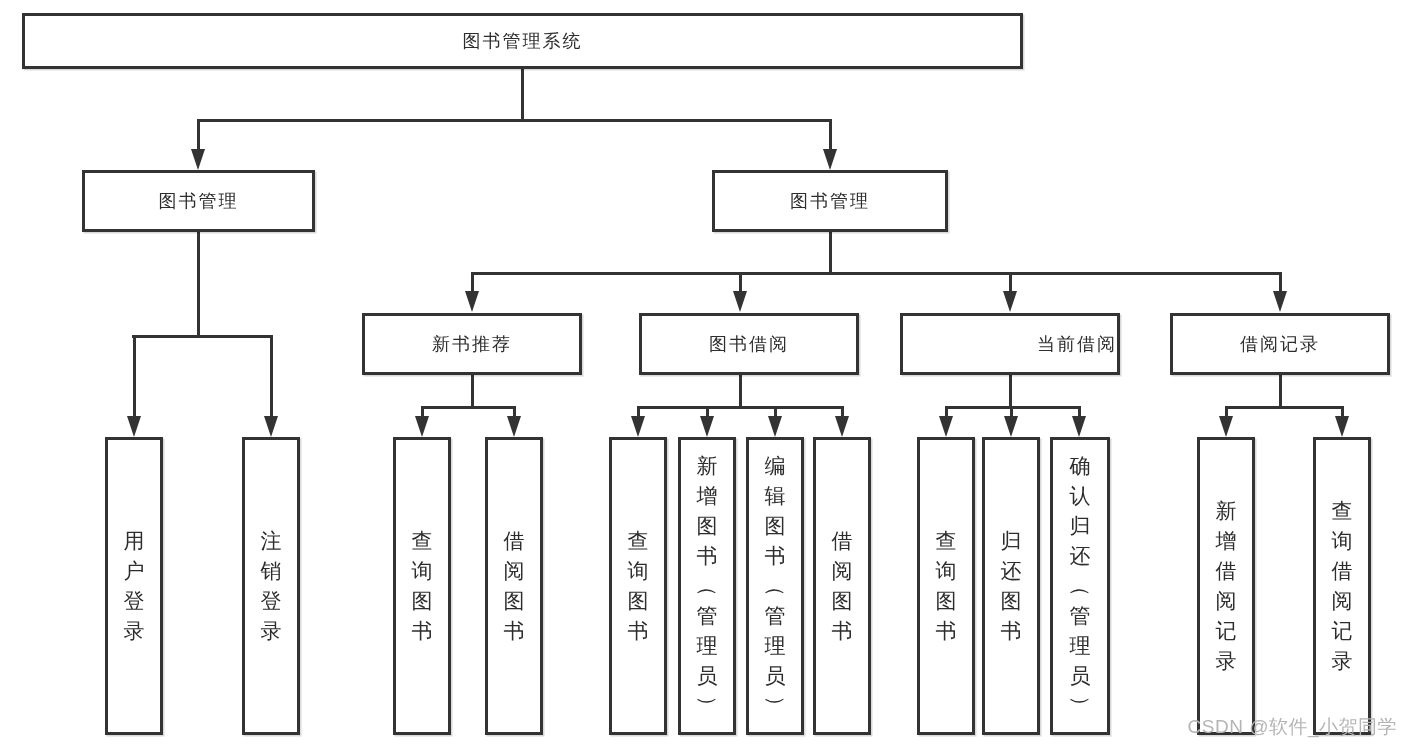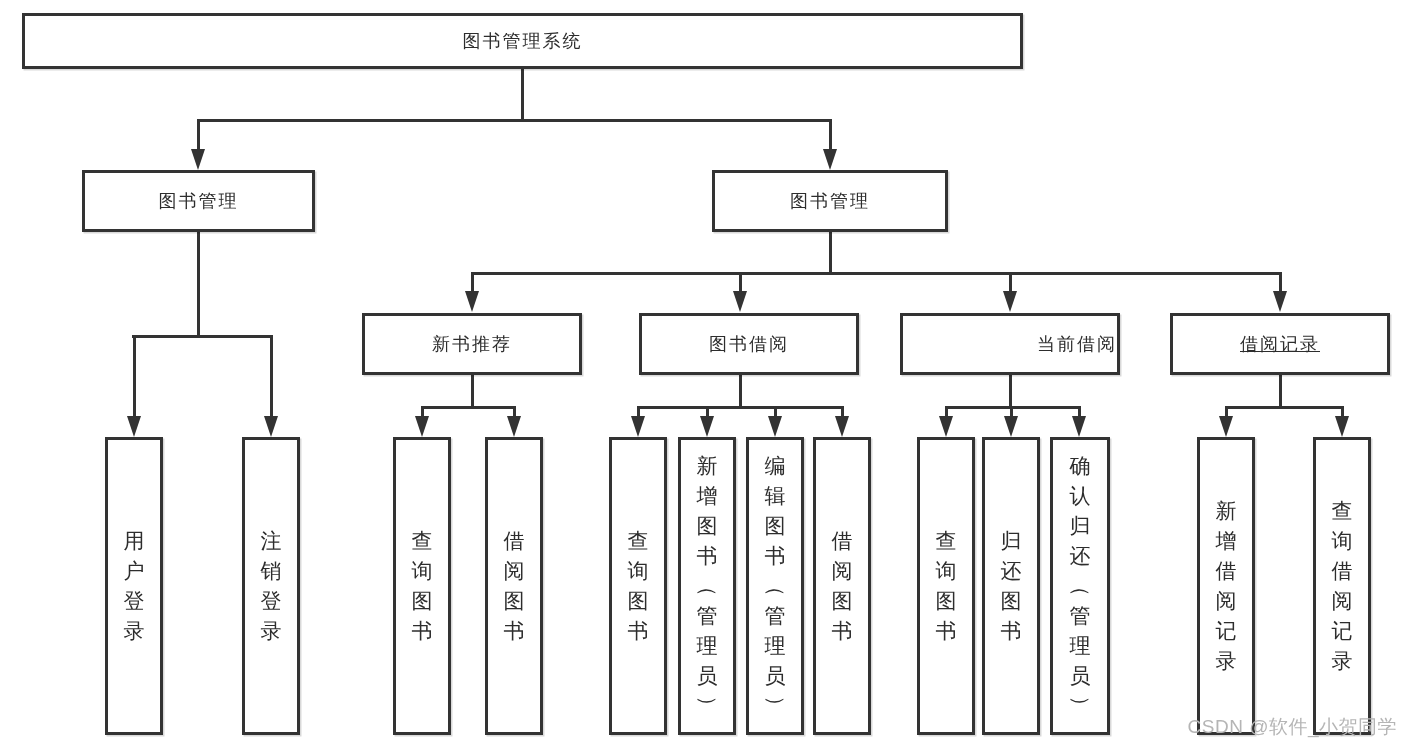--- a/index.html
+++ b/index.html
@@ -74,21 +74,21 @@
 
   <div class="node" style="left:362px;top:313px;width:220px;height:62px;">
     <span class="node-label">新书推荐</span>
   </div>
   <div class="node" style="left:630px;top:313px;width:220px;height:62px;margin-left:9px;">
     <span class="node-label">图书借阅</span>
   </div>
   <div class="node" style="left:900px;top:313px;width:220px;height:62px;justify-content:flex-end;">
     <span class="node-label">当前借阅</span>
   </div>
-  <div class="node" style="left:1170px;top:313px;width:220px;height:62px;text-decoration:underline;">
+  <div class="node" style="left:1170px;top:313px;width:220px;height:62px;">
     <span class="node-label">借阅记录</span>
   </div>
 
   <div class="vline" style="left:471px;top:375px;height:34px;"></div>
   <div class="hline" style="left:421px;top:406px;width:95px;"></div>
   <div class="branch" style="left:420.5px;top:406px;height:10px;"></div>
   <div class="branch" style="left:512.5px;top:406px;height:10px;"></div>
 
   <div class="vline" style="left:739px;top:375px;height:34px;"></div>
   <div class="hline" style="left:637px;top:406px;width:207px;"></div>

